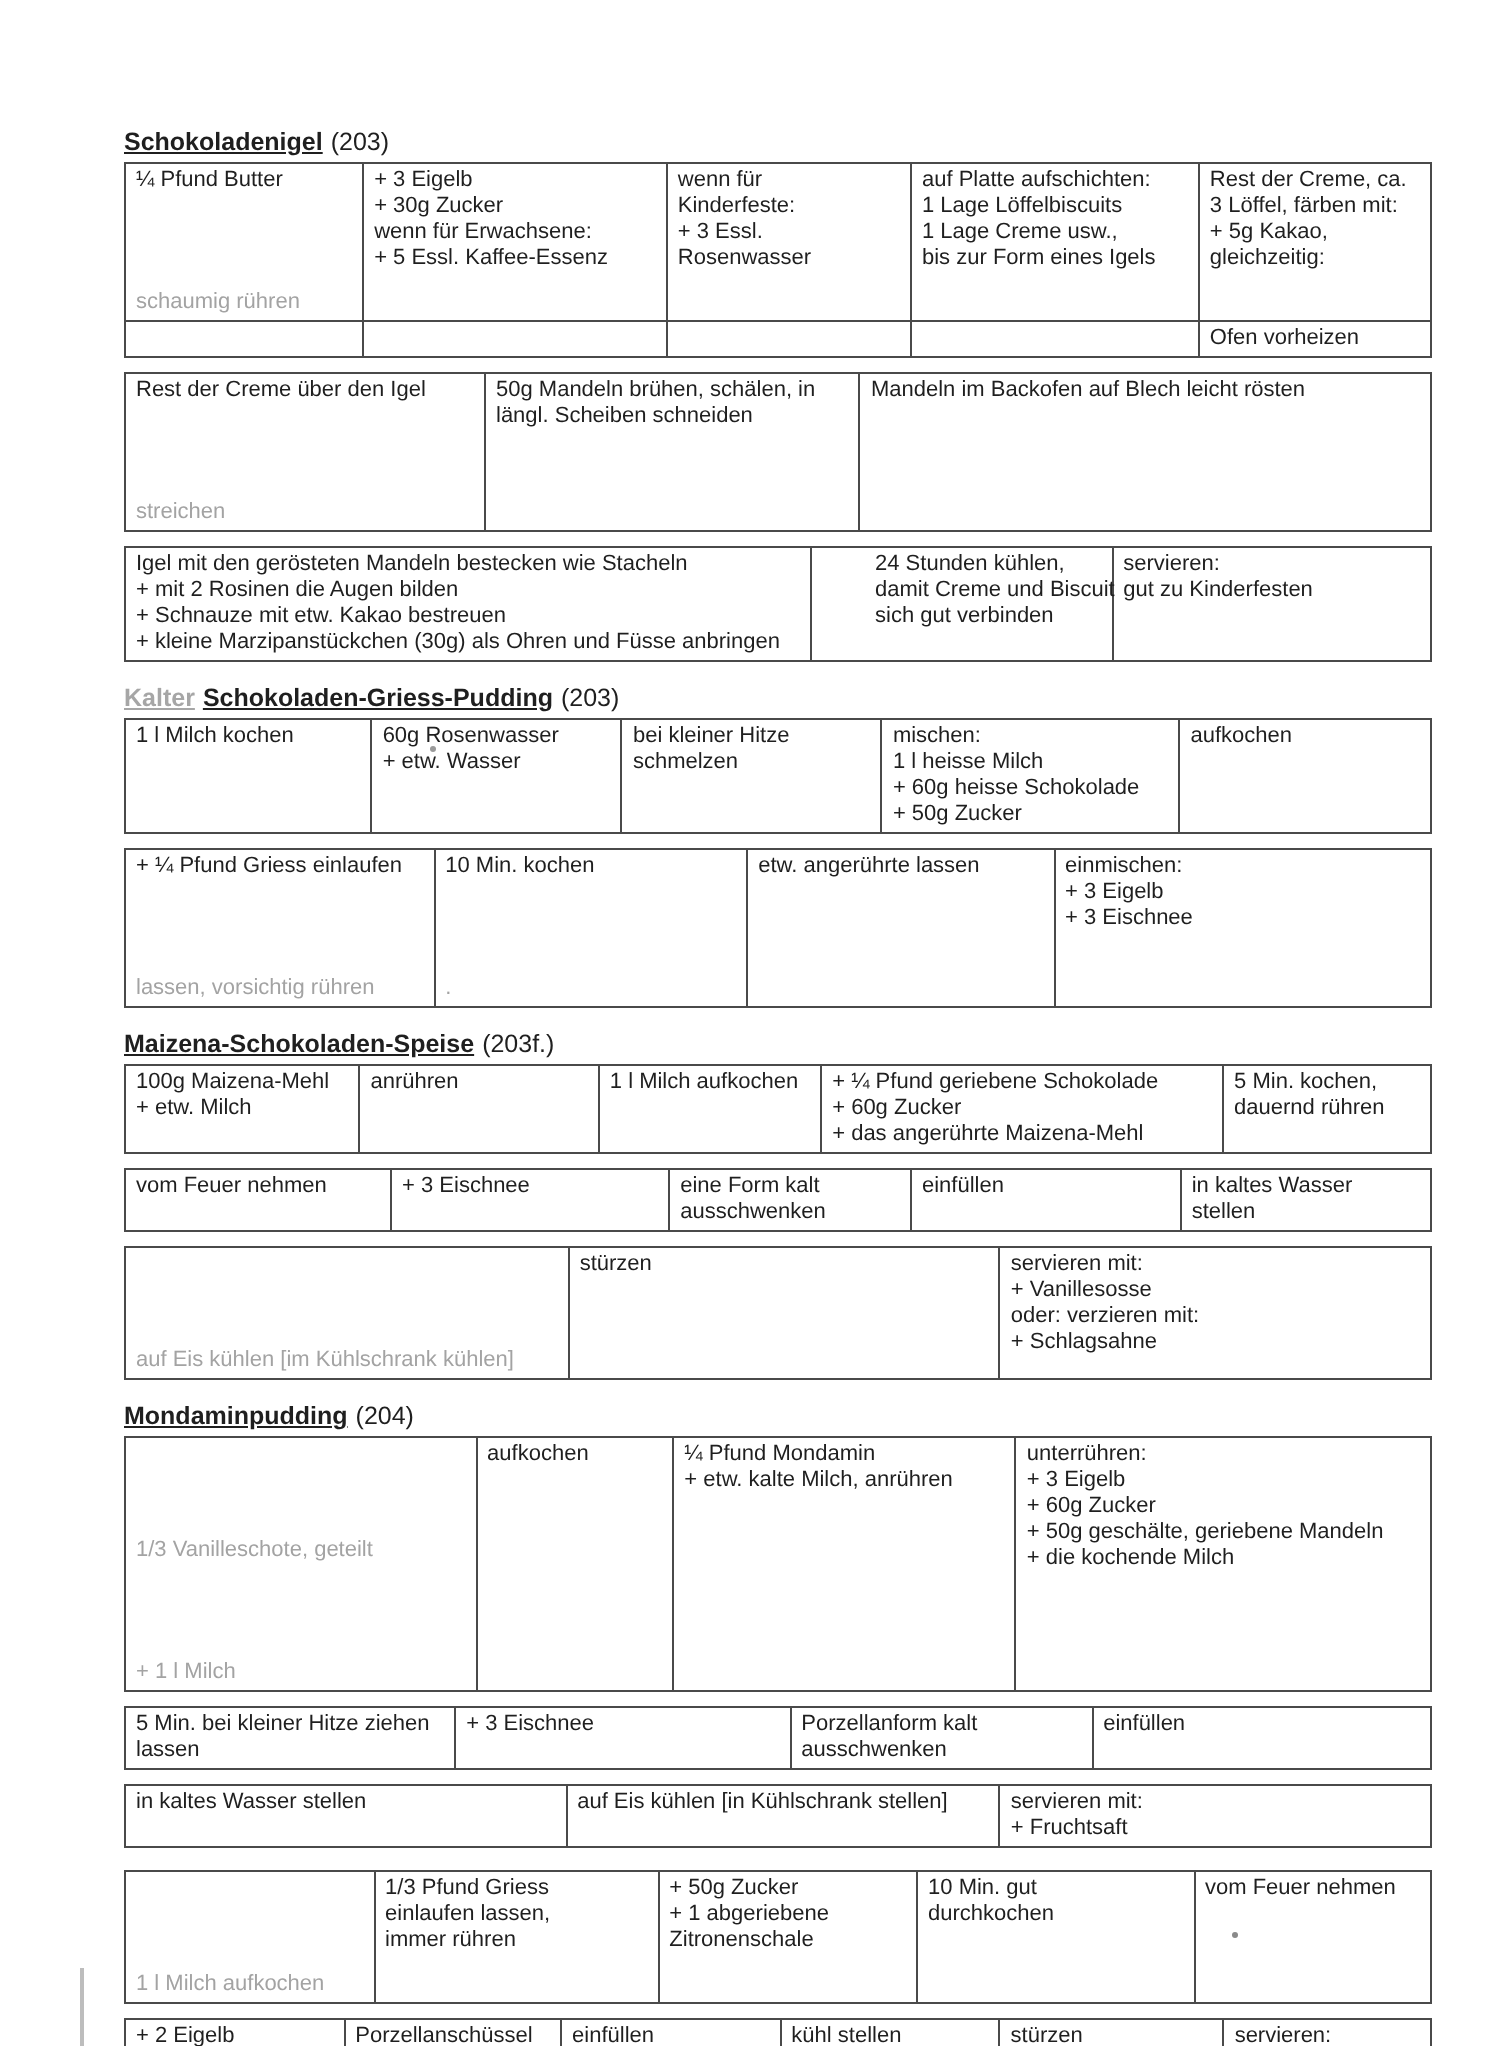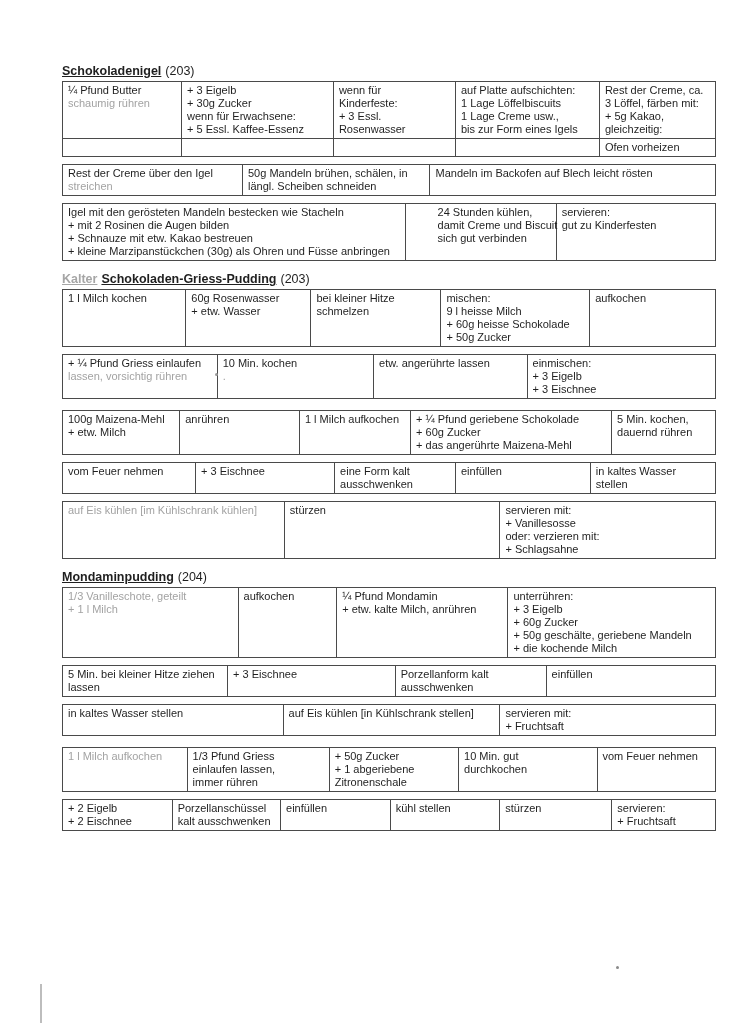--- a/index.html
+++ b/index.html
@@ -14,21 +14,21 @@
   .heading .prefix{color:#a6a6a6;text-decoration:underline;margin-right:4px;}
   .heading .name{text-decoration:underline;}
   .heading .ref{font-weight:normal;text-decoration:none;margin-left:4px;}
   .rtable{display:table;width:100%;border-collapse:collapse;table-layout:fixed;margin-bottom:7px;}
   .rrow{display:table-row;}
   .rcell{
     display:table-cell;border:1.4px solid #4a4a4a;vertical-align:top;
     padding:2px 4px 2px 5px;font-size:11px;line-height:13px;
   }
   .line{min-height:13px;white-space:nowrap;}
-  .faded{color:#a3a3a3;}
+  .faded{color:#a3a3a3;margin-top:48px;}
   .page-number{position:absolute;left:62px;top:961px;width:653px;text-align:center;font-size:12.5px;}
   .artifact-vline{position:absolute;left:40px;top:984px;width:2px;height:39px;background:#bdbdbd;}
   .artifact-dot{position:absolute;left:616px;top:966px;width:3px;height:3px;background:#8a8a8a;border-radius:50%;}
   .artifact-dot2{position:absolute;left:215px;top:373px;width:3px;height:3px;background:#9a9a9a;border-radius:50%;}
 </style>
 </head>
 <body>
 
 <div class="page">
   <div class="content">
@@ -128,21 +128,21 @@
             <div class="rcell" style="width: 19.1%;">
               <div class="line">60g Rosenwasser</div>
               <div class="line">+ etw. Wasser</div>
             </div>
             <div class="rcell" style="width: 19.9%;">
               <div class="line">bei kleiner Hitze</div>
               <div class="line">schmelzen</div>
             </div>
             <div class="rcell" style="width: 23%;">
               <div class="line">mischen:</div>
-              <div class="line">9 l heisse Milch</div>
+              <div class="line">1 l heisse Milch</div>
               <div class="line">+ 60g heisse Schokolade</div>
               <div class="line">+ 50g Zucker</div>
             </div>
             <div class="rcell" style="width: 19.2%;">
               <div class="line">aufkochen</div>
             </div>
           </div>
         </div>
         <div class="rtable">
           <div class="rrow">
@@ -159,20 +159,21 @@
             </div>
             <div class="rcell" style="width: 29.1%;">
               <div class="line">einmischen:</div>
               <div class="line">+ 3 Eigelb</div>
               <div class="line">+ 3 Eischnee</div>
             </div>
           </div>
         </div>
       </div>
       <div class="recipe-section">
+        <div class="heading"><span class="name">Maizena-Schokoladen-Speise</span><span class="ref">(203f.)</span></div>
         <div class="rtable">
           <div class="rrow">
             <div class="rcell" style="width: 17.8%;">
               <div class="line">100g Maizena-Mehl</div>
               <div class="line">+ etw. Milch</div>
             </div>
             <div class="rcell" style="width: 18.2%;">
               <div class="line">anrühren</div>
             </div>
             <div class="rcell" style="width: 16.8%;">

